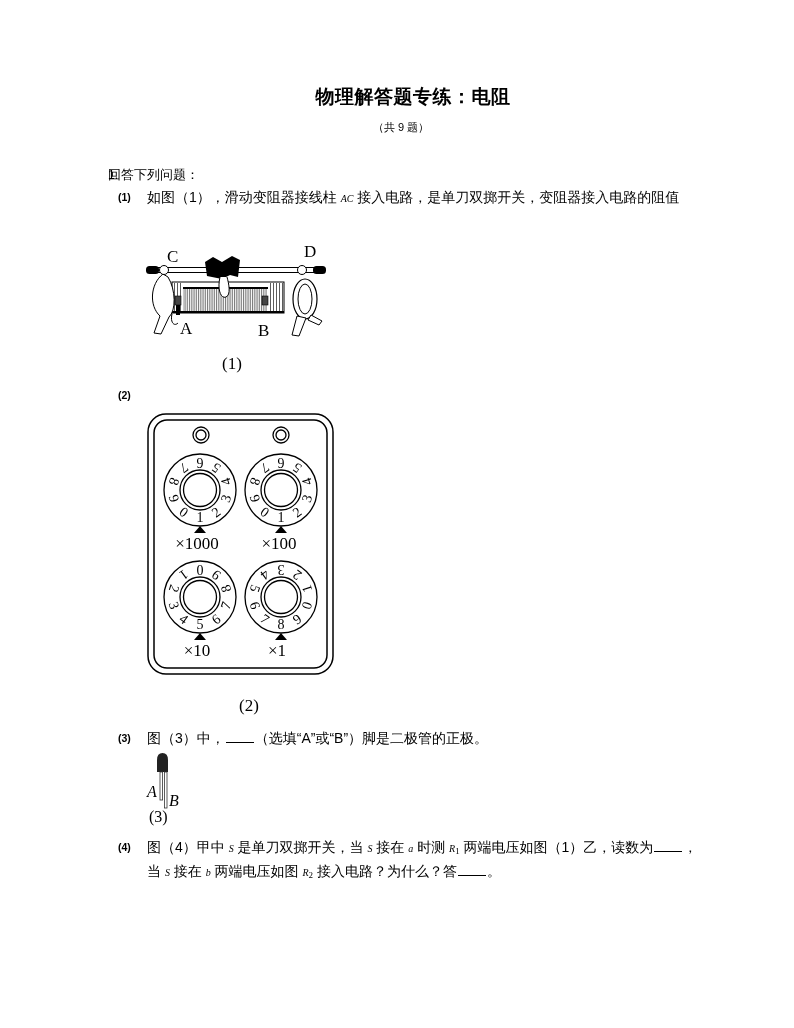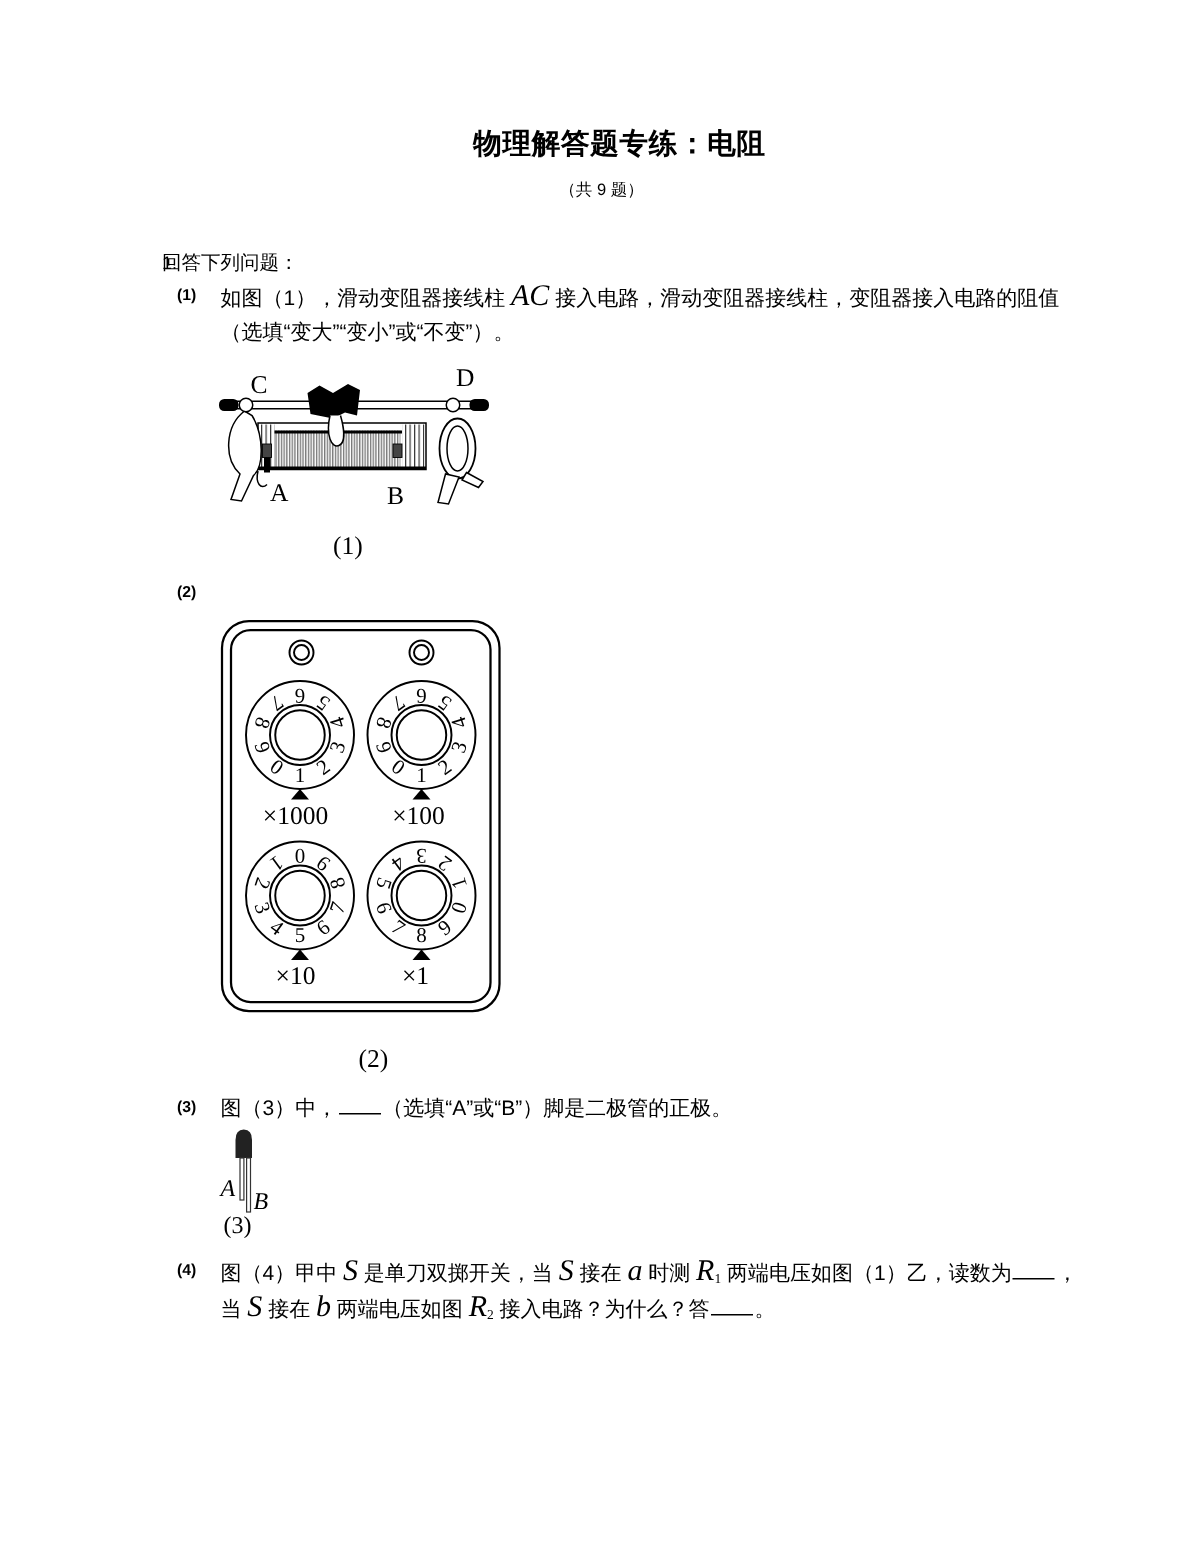--- a/index.html
+++ b/index.html
@@ -7,42 +7,41 @@
     position: relative; width: 794px; height: 1028px; background: #ffffff; overflow: hidden;
     color: #000; font-family: "Liberation Sans", "DejaVu Sans", sans-serif;
   }
   .abs { position: absolute; white-space: nowrap; }
   .title { left: 0; width: 794px; text-align: center; top: 86px; font-size: 19px; font-weight: bold; line-height: 22px; letter-spacing: 0.5px; padding-left: 16px; }
   .subtitle { left: 4px; width: 794px; text-align: center; top: 120px; font-size: 11px; line-height: 14px; }
   .qnum { left: 108px; top: 167px; font-size: 12px; line-height: 16px; }
   .qstem { left: 108px; top: 167px; font-size: 13px; line-height: 16px; }
   .plabel { left: 118px; font-size: 10.5px; line-height: 18px; font-weight: bold; }
   .line { left: 147px; font-size: 14px; line-height: 18px; }
-  .var { font-family: "Liberation Serif", "DejaVu Serif", serif; font-style: italic; font-size: 20px; }
+  .var { font-family: "Liberation Serif", "DejaVu Serif", serif; font-style: italic; font-size: 10px; }
   sub { font-family: "Liberation Serif", "DejaVu Serif", serif; font-size: 9px; vertical-align: -2px; line-height: 0; }
   .blank { display: inline-block; width: 28px; height: 13px; border-bottom: 1px solid #000; vertical-align: baseline; margin: 0 1px; }
   svg text { font-family: "Liberation Serif", "DejaVu Serif", serif; }
   svg { position: absolute; overflow: visible; }
 </style>
 </head>
 <body>
 
 <div id="page">
 
   <div class="abs title">物理解答题专练：电阻</div>
   <div class="abs subtitle">（共 9 题）</div>
 
   <div class="abs qnum">1.</div>
   <div class="abs qstem">回答下列问题：</div>
 
   <div class="abs plabel" style="top:188px">(1)</div>
   <div class="abs line" style="top:188px">
-    <span>如图（1），滑动变阻器接线柱 </span><i class="var">AC</i><span> 接入电路，滑动变阻器接线柱，变阻器接入电路的阻值</span>
+    <span>如图（1），滑动变阻器接线柱 </span><i class="var">AC</i><span> 接入电路，是单刀双掷开关，变阻器接入电路的阻值</span>
   </div>
-  <div class="abs line" style="top:212px">（选填“变大”“变小”或“不变”）。</div>
 
   <svg style="left:140px;top:238px" width="195" height="136" viewBox="140 238 195 136">
     <defs>
       <pattern id="coil" width="1.8" height="4" patternUnits="userSpaceOnUse">
         <rect width="1.8" height="4" fill="#ffffff"></rect>
         <rect width="0.9" height="4" fill="#777"></rect>
       </pattern>
       <pattern id="collar" width="3" height="4" patternUnits="userSpaceOnUse">
         <rect width="3" height="4" fill="#ffffff"></rect>
         <rect width="0.8" height="4" fill="#333"></rect>

